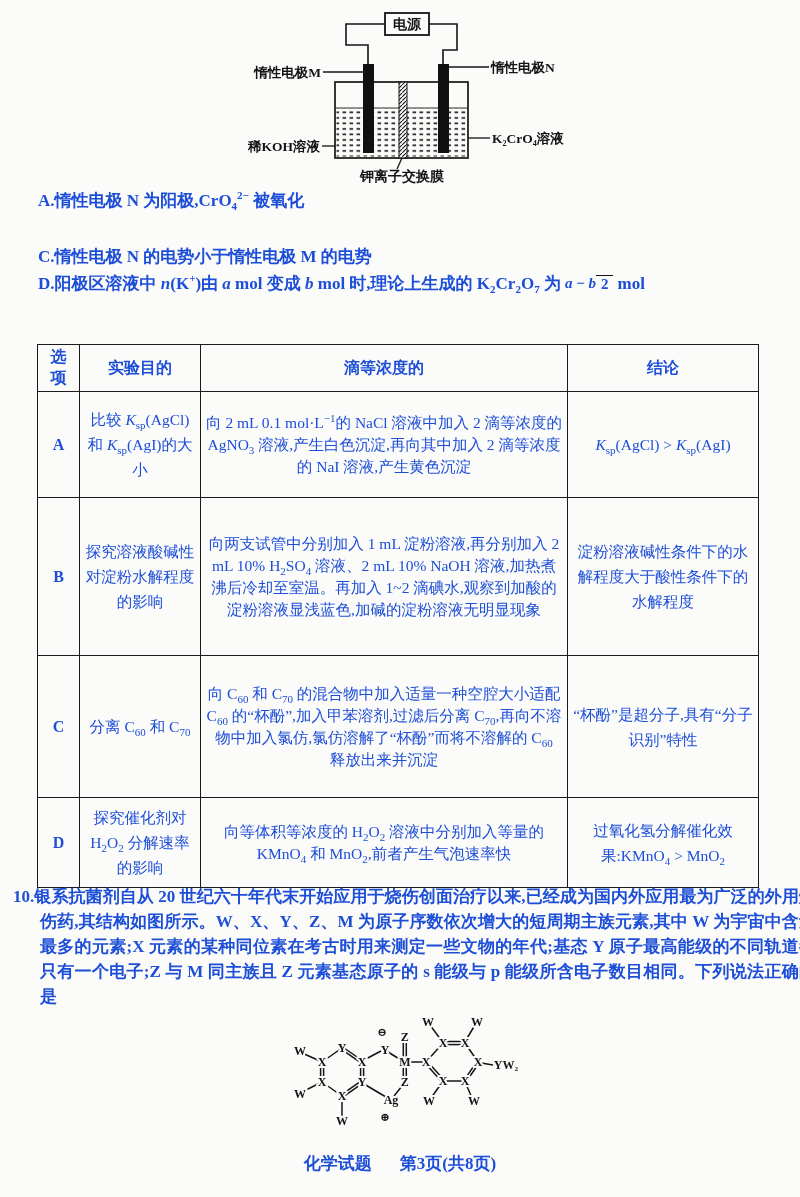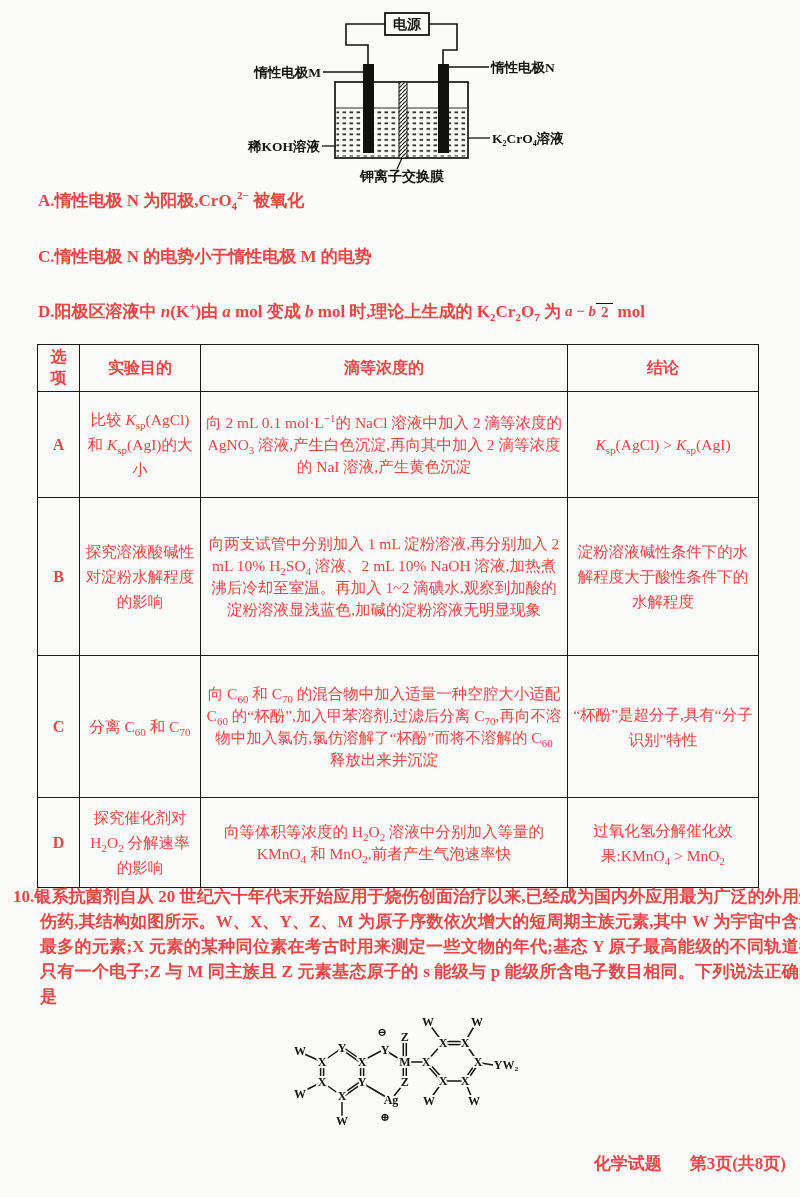--- a/index.html
+++ b/index.html
@@ -1,27 +1,27 @@
 <!DOCTYPE html>
 <html lang="zh"><head>
 <meta charset="utf-8">
 <style>
   html,body{margin:0;padding:0;background:#e9e9e7;}
   .page{
     position:relative;width:800px;height:1197px;margin:0 auto;
-    background:#fbfbf9;color:#ef4444;overflow:hidden;
+    background:#fbfbf9;color:#1d4ed8;overflow:hidden;
     font-family:"Liberation Serif","DejaVu Serif",serif;
   }
   .abs{position:absolute;}
   sub,sup{font-size:11px;line-height:0;}
   i{font-style:italic;}
 
   
   .opt{position:absolute;left:38px;font-weight:bold;font-size:17px;white-space:nowrap;}
-  .opt-d{display:flex;align-items:center;margin-top:28px;}
+  .opt-d{display:flex;align-items:center;}
   .frac{display:inline-flex;flex-direction:row;align-items:center;
         margin:0 4px;font-size:15px;line-height:1.1;}
   .frac .den{border-top:1.6px solid #141414;padding:0 5px;}
 
   
   .stem{position:absolute;font-weight:bold;font-size:17px;}
   .stem-wrap{line-height:25px;text-align:justify;padding-left:27px;text-indent:-27px;}
 
   
   table.q9{border-collapse:collapse;table-layout:fixed;width:721px;
@@ -40,21 +40,21 @@
   tr.r-b{height:158px;}
   tr.r-c{height:142px;}
   tr.r-d{height:90px;}
 
   
   svg text{font-family:"Liberation Serif","DejaVu Serif",serif;font-weight:bold;fill:#141414;}
   svg.structure text{paint-order:stroke;stroke:#fbfbf9;stroke-width:4px;stroke-linejoin:round;}
   svg line,svg polyline,svg path{stroke:#141414;fill:none;}
 
   
-  .footer{position:absolute;top:1152px;left:0;width:100%;text-align:right;
+  .footer{position:absolute;top:1152px;left:0;width:100%;text-align:center;
           font-size:17px;font-weight:bold;}
   .footer span{margin:0 14px;}
 </style>
 </head>
 <body>
 
 <div class="page">
 
   <svg class="abs" style="left:230px;top:5px" width="360" height="180" viewBox="0 0 360 180">
     <defs>

